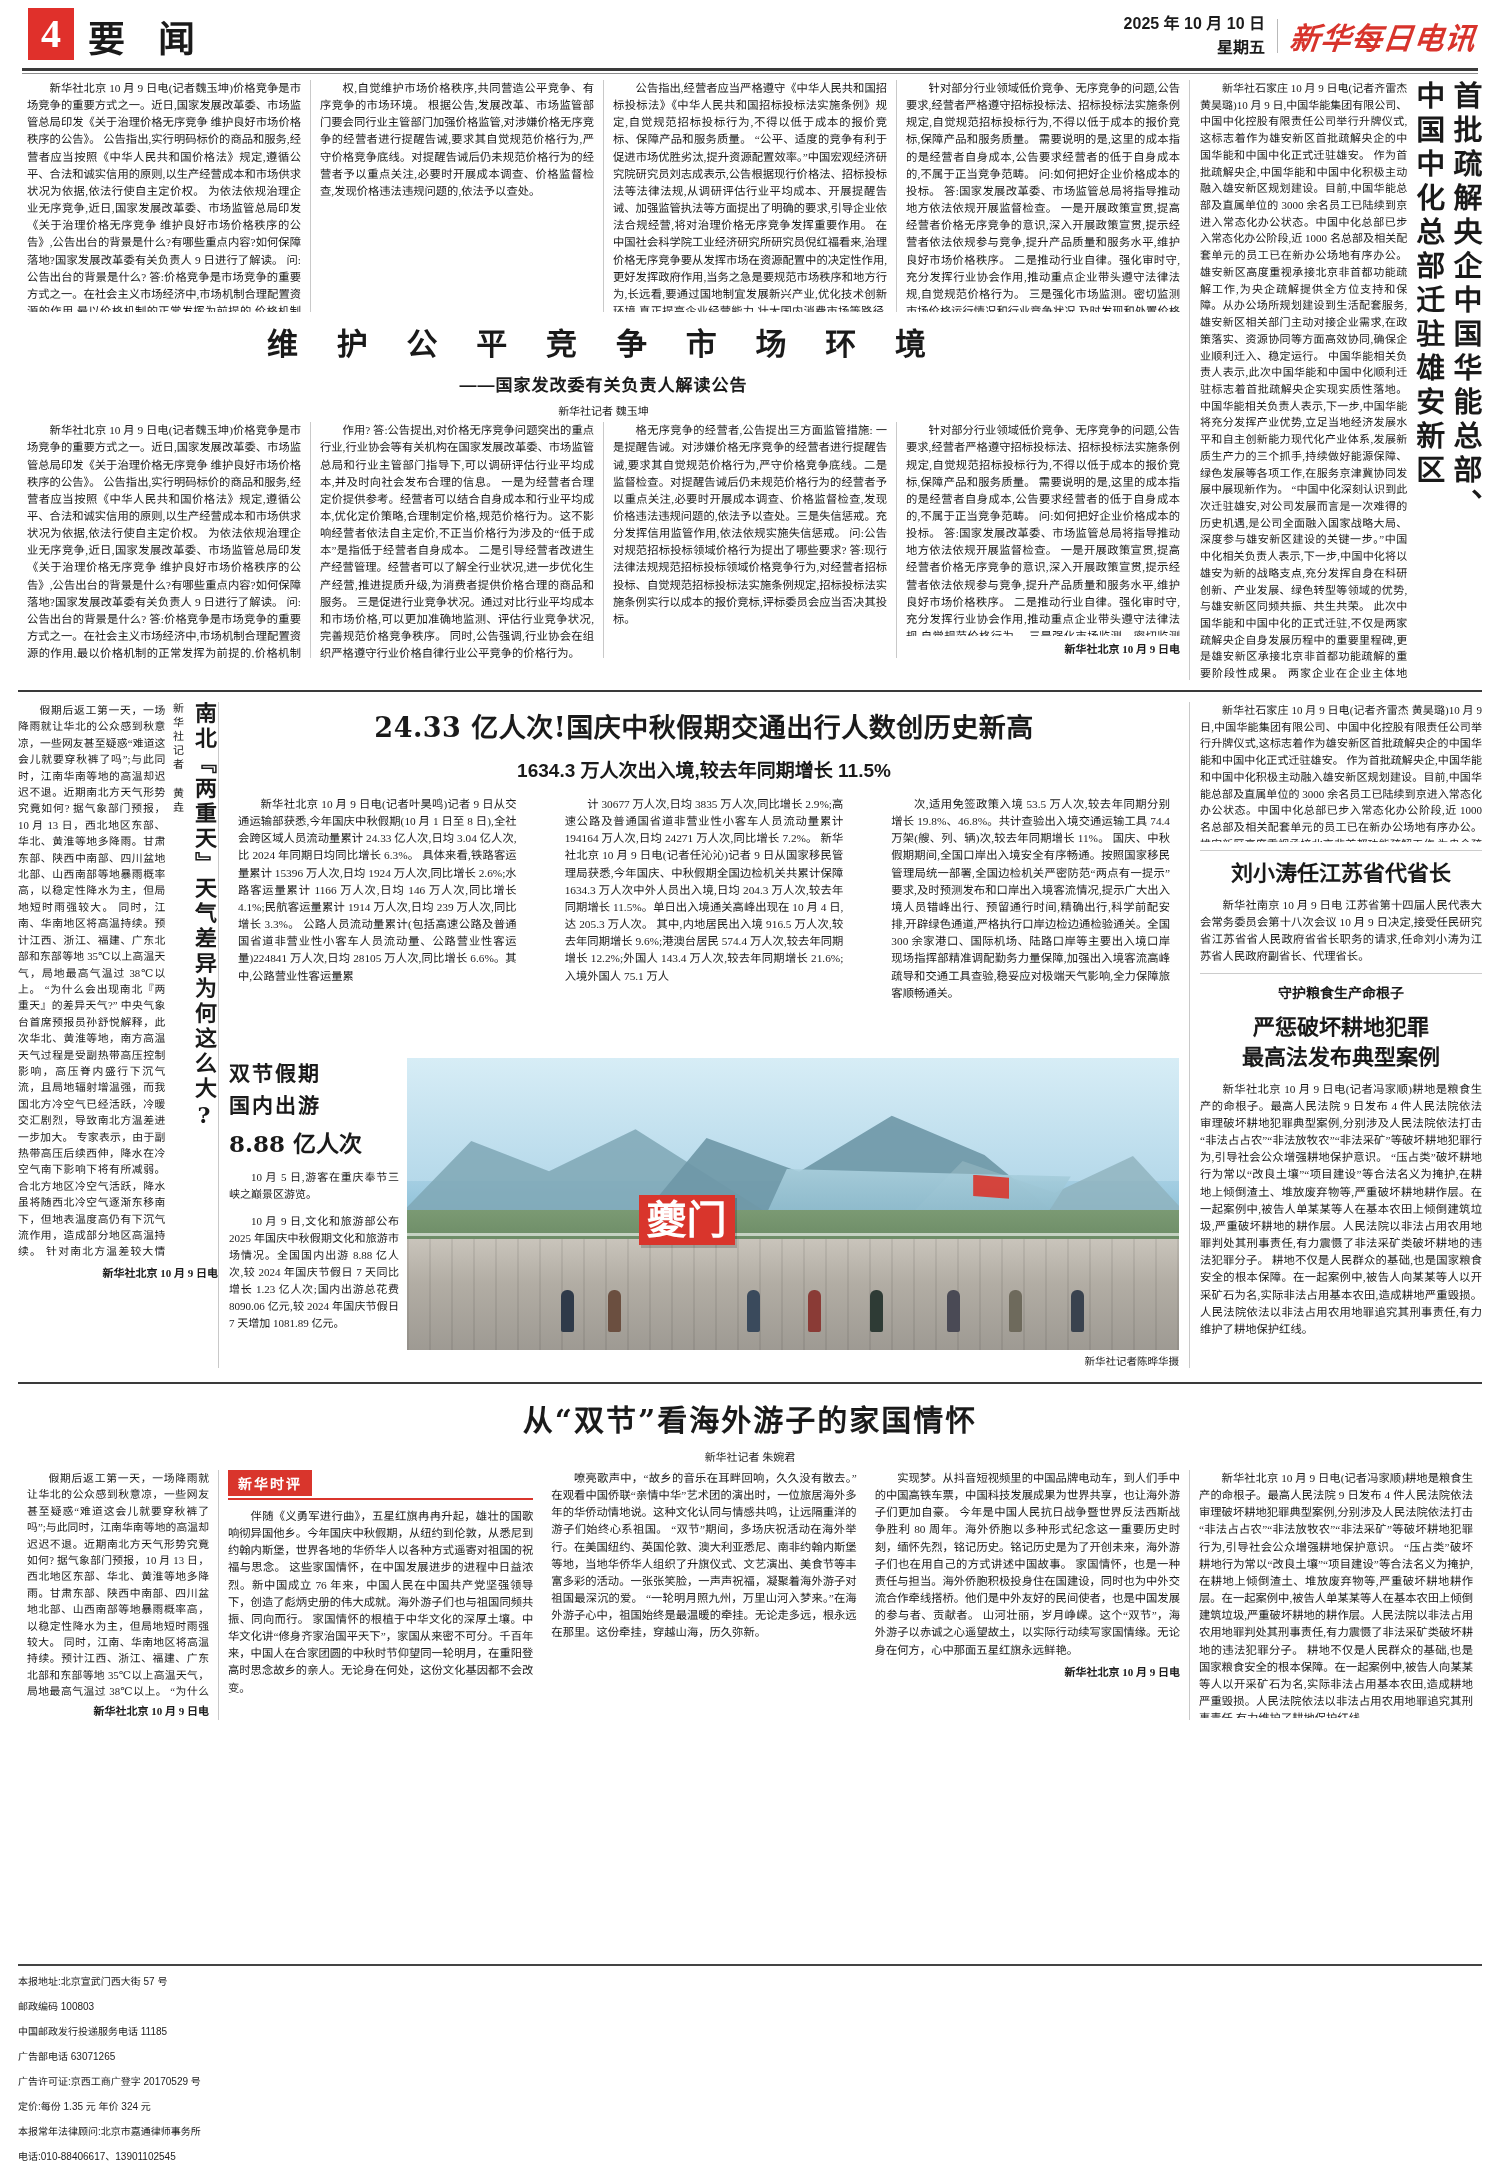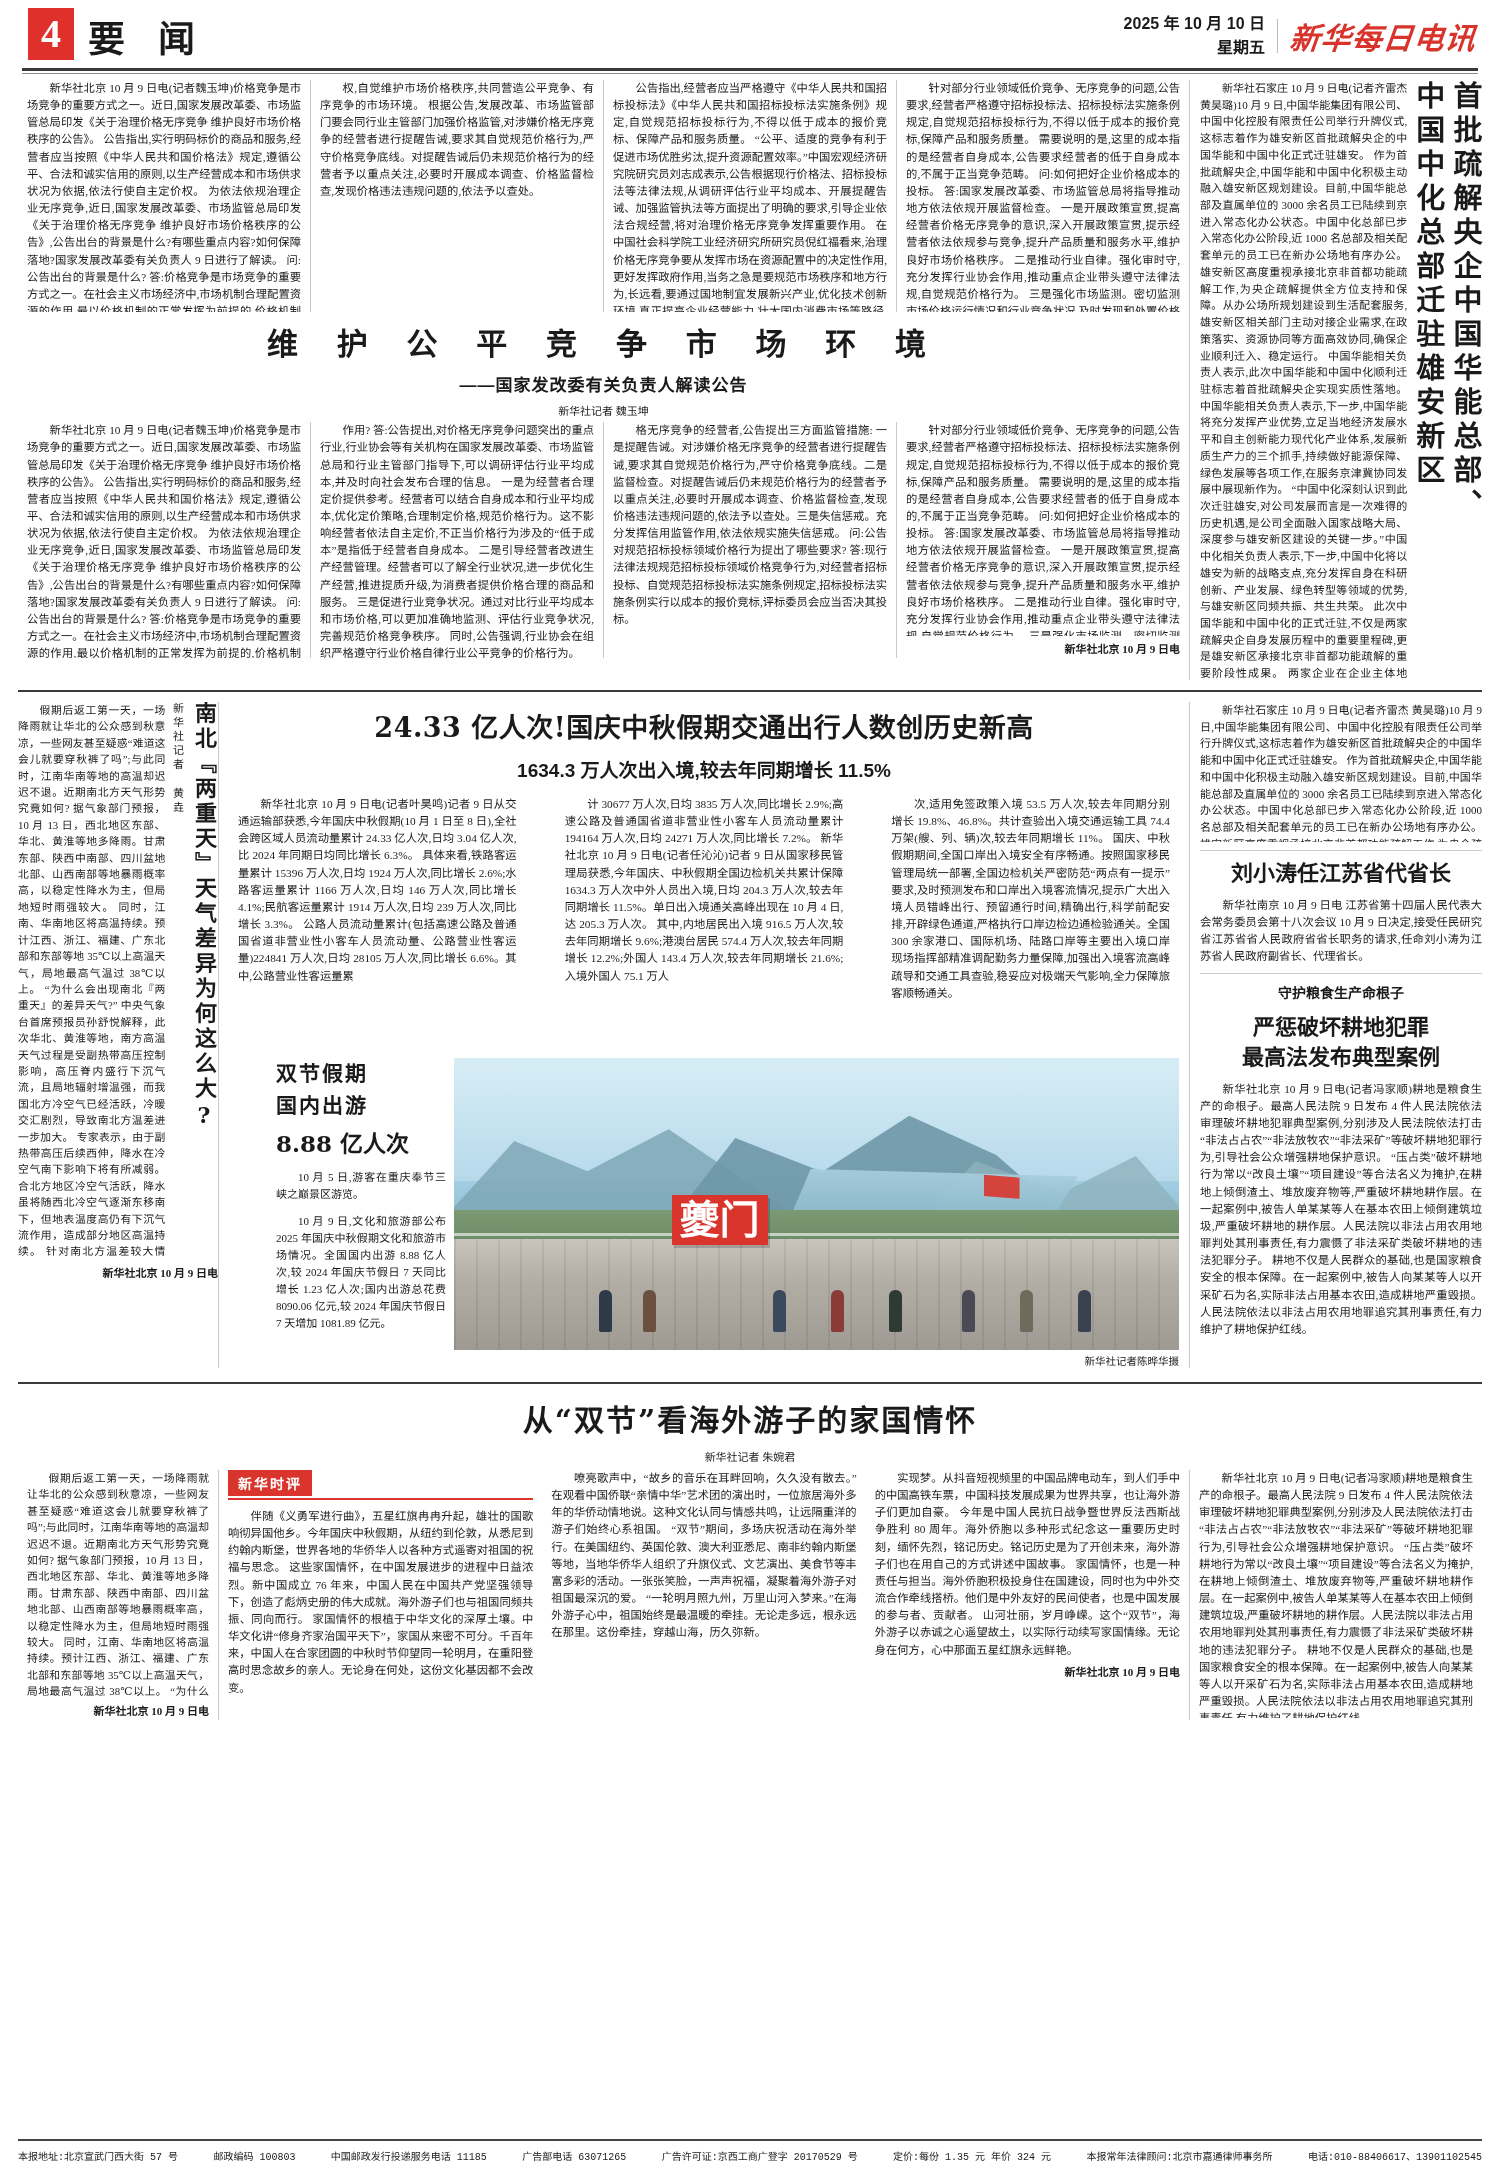--- a/index.html
+++ b/index.html
@@ -148,22 +148,23 @@
   }
   .wbyline{ writing-mode:vertical-rl; text-orientation:upright; font-size:11px; letter-spacing:3px; }
 
   
   .footer{
     position:absolute; left:18px; right:18px; bottom:10px;
   }
   .footer .rule{ height:2px; background:#444; margin-bottom:7px; }
   .footer .line{
     display:flex; justify-content:space-between; gap:10px;
-    font-size:10px; font-family:Liberation Mono, monospace;
+    font-size:10px; font-family:Liberation Sans, sans-serif;
     white-space:nowrap;
+    flex-direction:column;
   }
   .hr-light{ height:1px; background:#cccccc; margin:8px 0; }
   .hr-dark{ height:2px; background:#3a3a3a; margin:10px 0; }
 </style>
 </head>
 <body>
 
 <div class="page">
 
   <div class="masthead">
@@ -330,21 +331,21 @@
           <p class="body">计 30677 万人次,日均 3835 万人次,同比增长 2.9%;高速公路及普通国省道非营业性小客车人员流动量累计 194164 万人次,日均 24271 万人次,同比增长 7.2%。
 新华社北京 10 月 9 日电(记者任沁沁)记者 9 日从国家移民管理局获悉,今年国庆、中秋假期全国边检机关共累计保障 1634.3 万人次中外人员出入境,日均 204.3 万人次,较去年同期增长 11.5%。单日出入境通关高峰出现在 10 月 4 日,达 205.3 万人次。
 其中,内地居民出入境 916.5 万人次,较去年同期增长 9.6%;港澳台居民 574.4 万人次,较去年同期增长 12.2%;外国人 143.4 万人次,较去年同期增长 21.6%;入境外国人 75.1 万人</p>
         </div>
         <div class="col" style="width:33.33%;">
           <p class="body">次,适用免签政策入境 53.5 万人次,较去年同期分别增长 19.8%、46.8%。共计查验出入境交通运输工具 74.4 万架(艘、列、辆)次,较去年同期增长 11%。
 国庆、中秋假期期间,全国口岸出入境安全有序畅通。按照国家移民管理局统一部署,全国边检机关严密防范“两点有一提示”要求,及时预测发布和口岸出入境客流情况,提示广大出入境人员错峰出行、预留通行时间,精确出行,科学前配安排,开辟绿色通道,严格执行口岸边检边通检验通关。全国 300 余家港口、国际机场、陆路口岸等主要出入境口岸现场指挥部精准调配勤务力量保障,加强出入境客流高峰疏导和交通工具查验,稳妥应对极端天气影响,全力保障旅客顺畅通关。</p>
         </div>
       </div>
 
-      <div class="cols" style="margin-top:10px;margin-left:47px;">
+      <div class="cols" style="margin-top:10px;">
         <div style="flex:0 0 178px;" class="cap-box">
           <div class="cap-title">双节假期</div>
           <div class="cap-title">国内出游</div>
           <div class="cap-big">8.88 亿人次</div>
           <p class="cap-p">10 月 5 日,游客在重庆奉节三峡之巅景区游览。</p>
           <p class="cap-p">10 月 9 日,文化和旅游部公布 2025 年国庆中秋假期文化和旅游市场情况。全国国内出游 8.88 亿人次,较 2024 年国庆节假日 7 天同比增长 1.23 亿人次;国内出游总花费 8090.06 亿元,较 2024 年国庆节假日 7 天增加 1081.89 亿元。</p>
         </div>
         <div style="flex:1 1 auto;">
           <div class="photo">
             <div class="ph-sky"></div>

